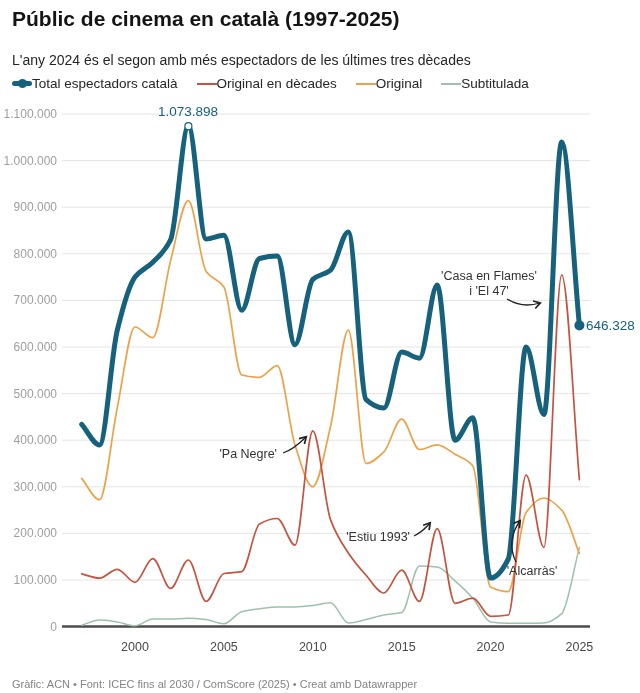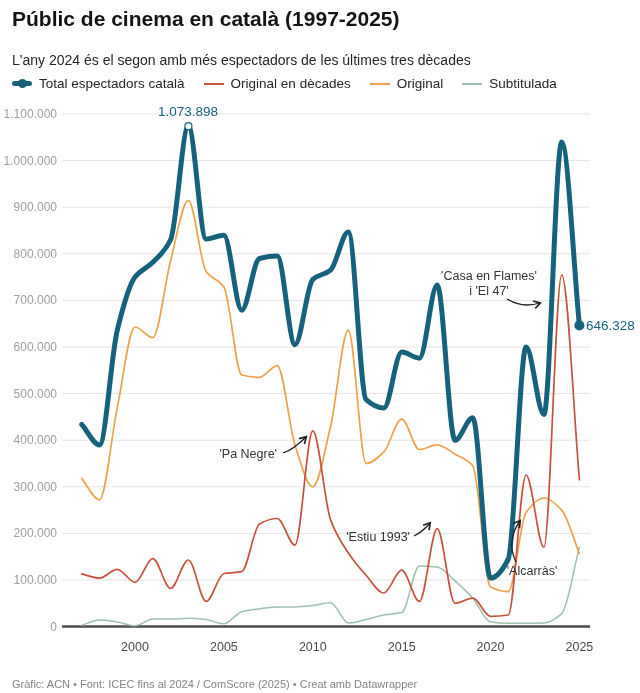--- a/index.html
+++ b/index.html
@@ -4,21 +4,21 @@
 <style>
   html,body{margin:0;padding:0;background:#ffffff;}
   .page{position:relative;width:640px;height:693px;background:#fff;overflow:hidden;
         font-family:"Liberation Sans",sans-serif;}
   .title{position:absolute;left:12px;top:6px;width:616px;font-size:21px;line-height:26px;
          font-weight:700;color:#141414;}
   .subtitle{position:absolute;left:12px;top:41px;width:616px;font-size:14px;line-height:18px;
          color:#262626;margin-top:10px;}
   .legend{position:absolute;left:12px;top:76px;display:flex;gap:19px;align-items:center;
          font-size:13.5px;color:#262626;}
-  .legend-item{display:flex;align-items:center;gap:7px;white-space:nowrap;}
+  .legend-item{display:flex;align-items:center;white-space:nowrap;}
   .sw-thick{width:20px;height:5px;border-radius:3px;position:relative;flex:0 0 auto;}
   .sw-thick .sw-dot{position:absolute;left:6px;top:-2px;width:9px;height:9px;border-radius:50%;}
   .sw-thin{width:20px;height:2px;flex:0 0 auto;}
   svg.chart{position:absolute;left:0;top:0;}
   .footer{position:absolute;left:12px;top:678px;width:616px;font-size:11px;color:#848484;}
   text{font-family:"Liberation Sans",sans-serif;}
   .ylab{font-size:12px;fill:#9e9e9e;}
   .xlab{font-size:12.5px;fill:#4a4a4a;}
   .anno{font-size:12.5px;fill:#333333;}
   .anno-val{font-size:13.5px;fill:#16627c;}
@@ -115,14 +115,14 @@
       <path class="arrow" d="M283,453 C292,450 299,444 306,437" marker-end="url(#ah)"></path>
 
       <text class="anno" x="410" y="541" text-anchor="end">'Estiu 1993'</text>
       <path class="arrow" d="M414,536 C420,533 425,529 430,523" marker-end="url(#ah)"></path>
 
       <text class="anno" x="532" y="575" text-anchor="middle">'Alcarràs'</text>
       <path class="arrow" d="M516,562 C509,548 511,533 520,521" marker-end="url(#ah)"></path>
     </g>
   </svg>
 
-  <div class="footer">Gràfic: ACN • Font: ICEC fins al 2024 / ComScore (2025) • Creat amb Datawrapper</div>
+  <div class="footer">Gràfic: ACN • Font: ICEC fins al 2030 / ComScore (2025) • Creat amb Datawrapper</div>
 </div>
 
 </body></html>

